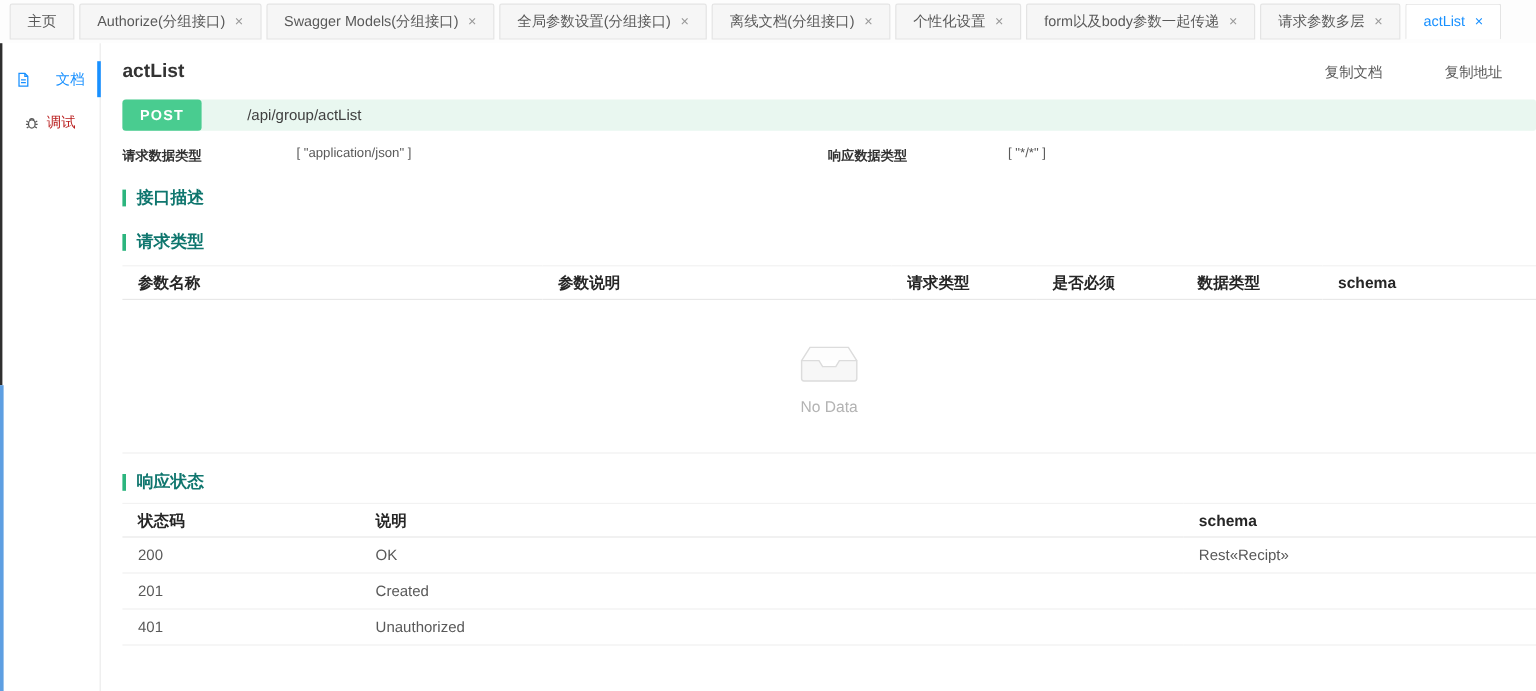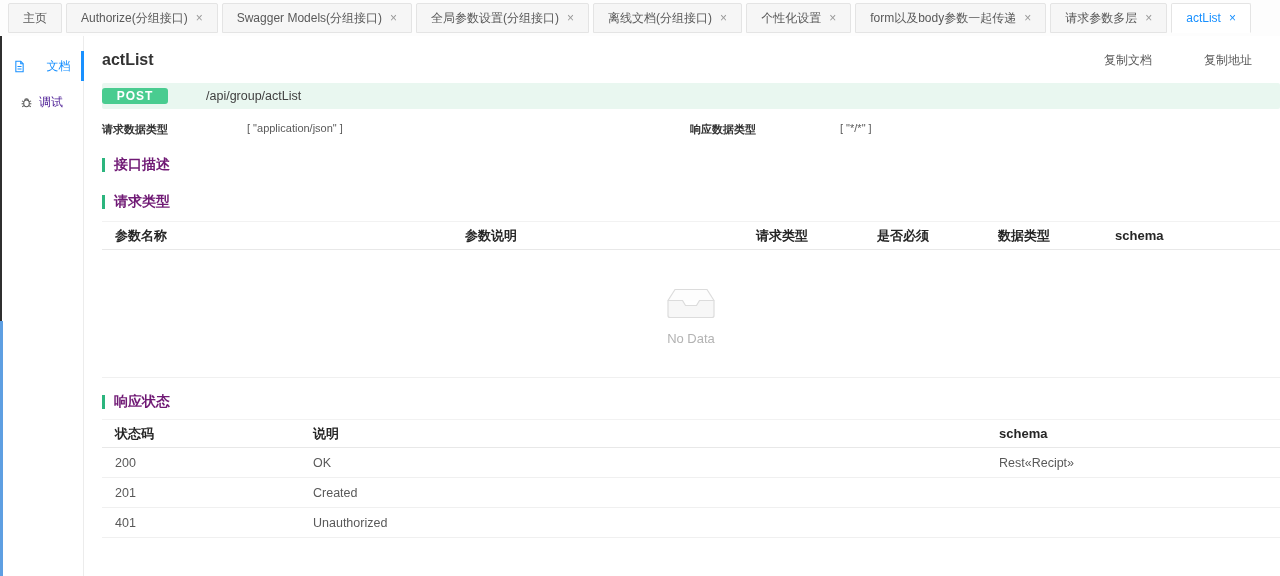--- a/index.html
+++ b/index.html
@@ -21,55 +21,55 @@
   
   .strip-dark { position:absolute; left:0; top:36px; width:2px; height:285px;
     background:#2f2f2f; z-index:30; }
   .strip-blue { position:absolute; left:0; top:321px; width:3px; height:255px;
     background:#5e9fe2; z-index:30; }
 
   
   .sidebar { position:absolute; left:0; top:36px; bottom:0; width:84px;
     background:#fff; border-right:1px solid #ececec; padding-top:12px; z-index:10; }
   .side-item { position:relative; height:36px; display:flex; align-items:center;
-    justify-content:center; gap:6px; font-size:12px; color:#4c1d95; cursor:pointer; }
+    justify-content:center; gap:6px; font-size:12px; color:#b91c1c; cursor:pointer; }
   .side-item svg { width:13px; height:13px; }
   .side-item.active { color:#1890ff;gap:21px; }
   .side-item .active-bar { position:absolute; right:-1px; top:3px; width:3px;
     height:30px; background:#1890ff; display:none; }
   .side-item.active .active-bar { display:block; }
 
   
   .main { position:absolute; left:84px; top:36px; right:0; bottom:0;
     background:#fff; padding:14px 0 0 18px; }
 
   .title-row { display:flex; align-items:center; justify-content:space-between;
     height:20px; }
   .api-title { font-size:16px; font-weight:bold; color:#333; }
   .copy-links { display:flex; gap:52px; margin-right:28px; }
   .copy-link { font-size:12px; color:#595959; cursor:pointer; }
 
   .post-bar { margin-top:13px; height:26px; background:#e9f7f0; display:flex;
     align-items:center; border-radius:2px; }
-  .method-badge { width:66px; height:16px; background:#49cc90; border-radius:3px;
+  .method-badge { width:66px; height:26px; background:#49cc90; border-radius:3px;
     color:#fff; font-size:12px; font-weight:bold; letter-spacing:1px;
     display:flex; align-items:center; justify-content:center; }
   .api-path { margin-left:38px; font-size:12.5px; color:#404040; }
 
   .meta-row { position:relative; margin-top:13px; height:17px; font-size:11px; }
   .meta-label { position:absolute; color:#333; font-weight:bold; }
   .meta-value { position:absolute; color:#595959; }
   .m1l { left:0; } .m1v { left:145px; } .m2l { left:588px; } .m2v { left:738px; }
 
   .section-head { display:flex; align-items:center; gap:9px; }
   .sh-desc   { margin-top:17px; }
   .sh-req    { margin-top:19px; }
   .sh-resp   { margin-top:15px; }
   .section-accent { width:3px; height:14px; background:#2cb57e; }
-  .section-title { font-size:14px; font-weight:bold; color:#701a75; }
+  .section-title { font-size:14px; font-weight:bold; color:#0f766e; }
 
   .desc-box { margin-top:11px; margin-right:4px; background:#fafafa;
     border:1px solid #f2f2f2; border-radius:2px; padding:7px 12px;
     font-size:12px; color:#595959; }
 
   table { border-collapse:collapse; table-layout:fixed; }
   .tbl { width:1178px; margin-top:10px; }
   .tbl th { text-align:left; font-size:13px; color:#262626; font-weight:bold;
     height:28px; padding:0 0 0 13px; border-top:1px solid #f2f2f2;
     border-bottom:1px solid #e8e8e8; }

